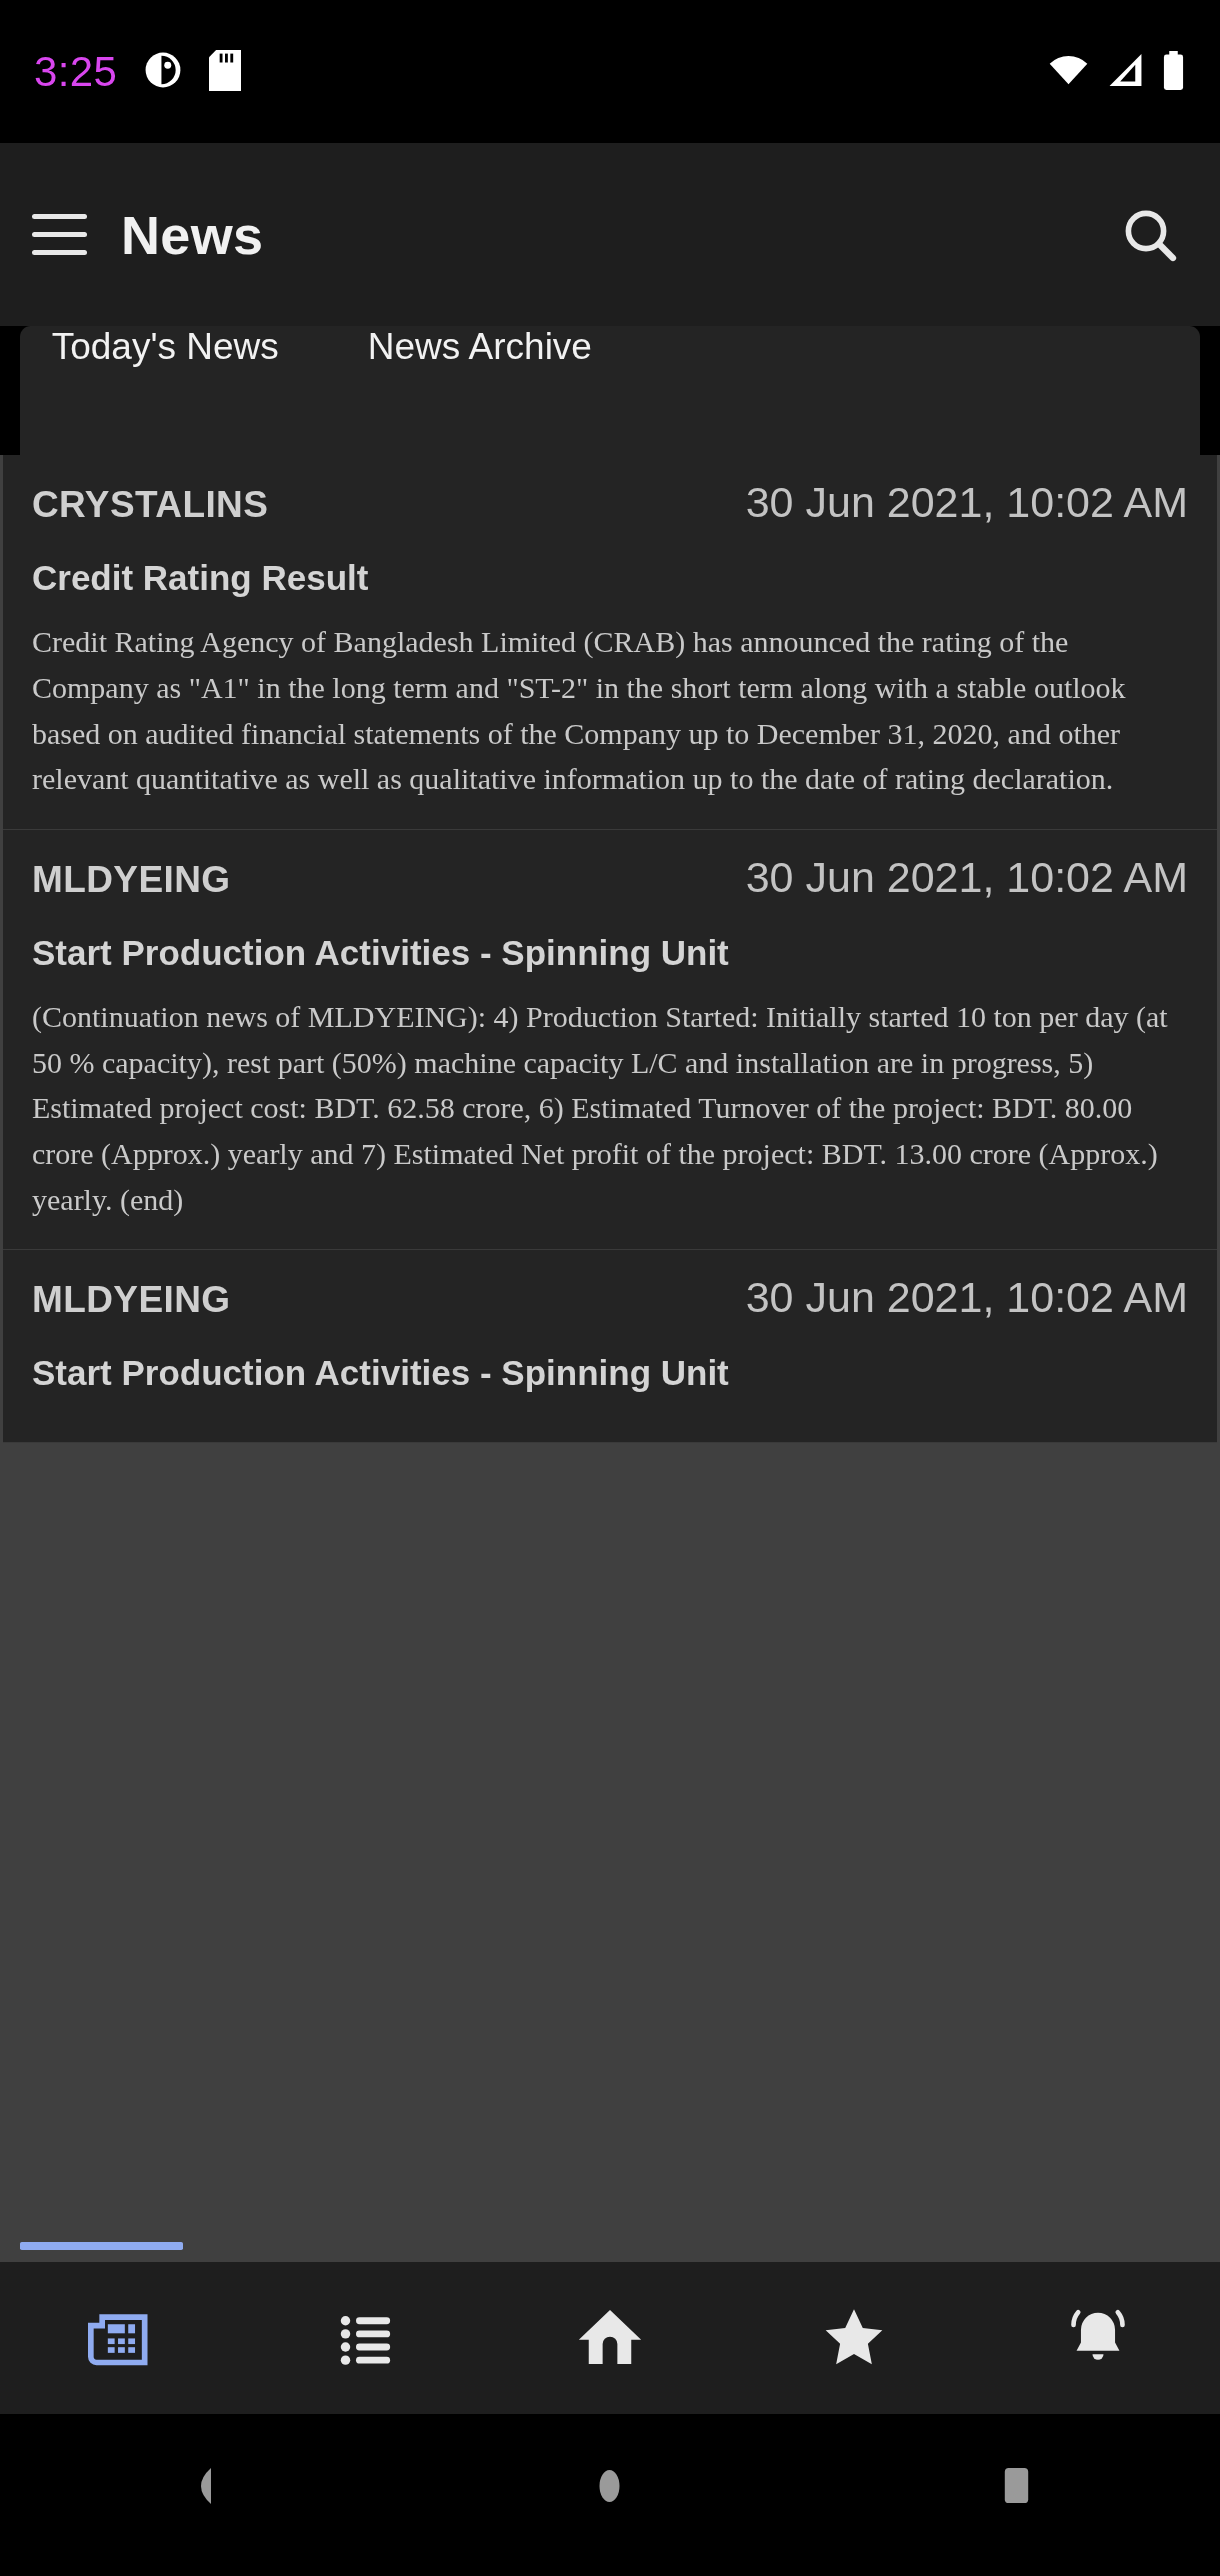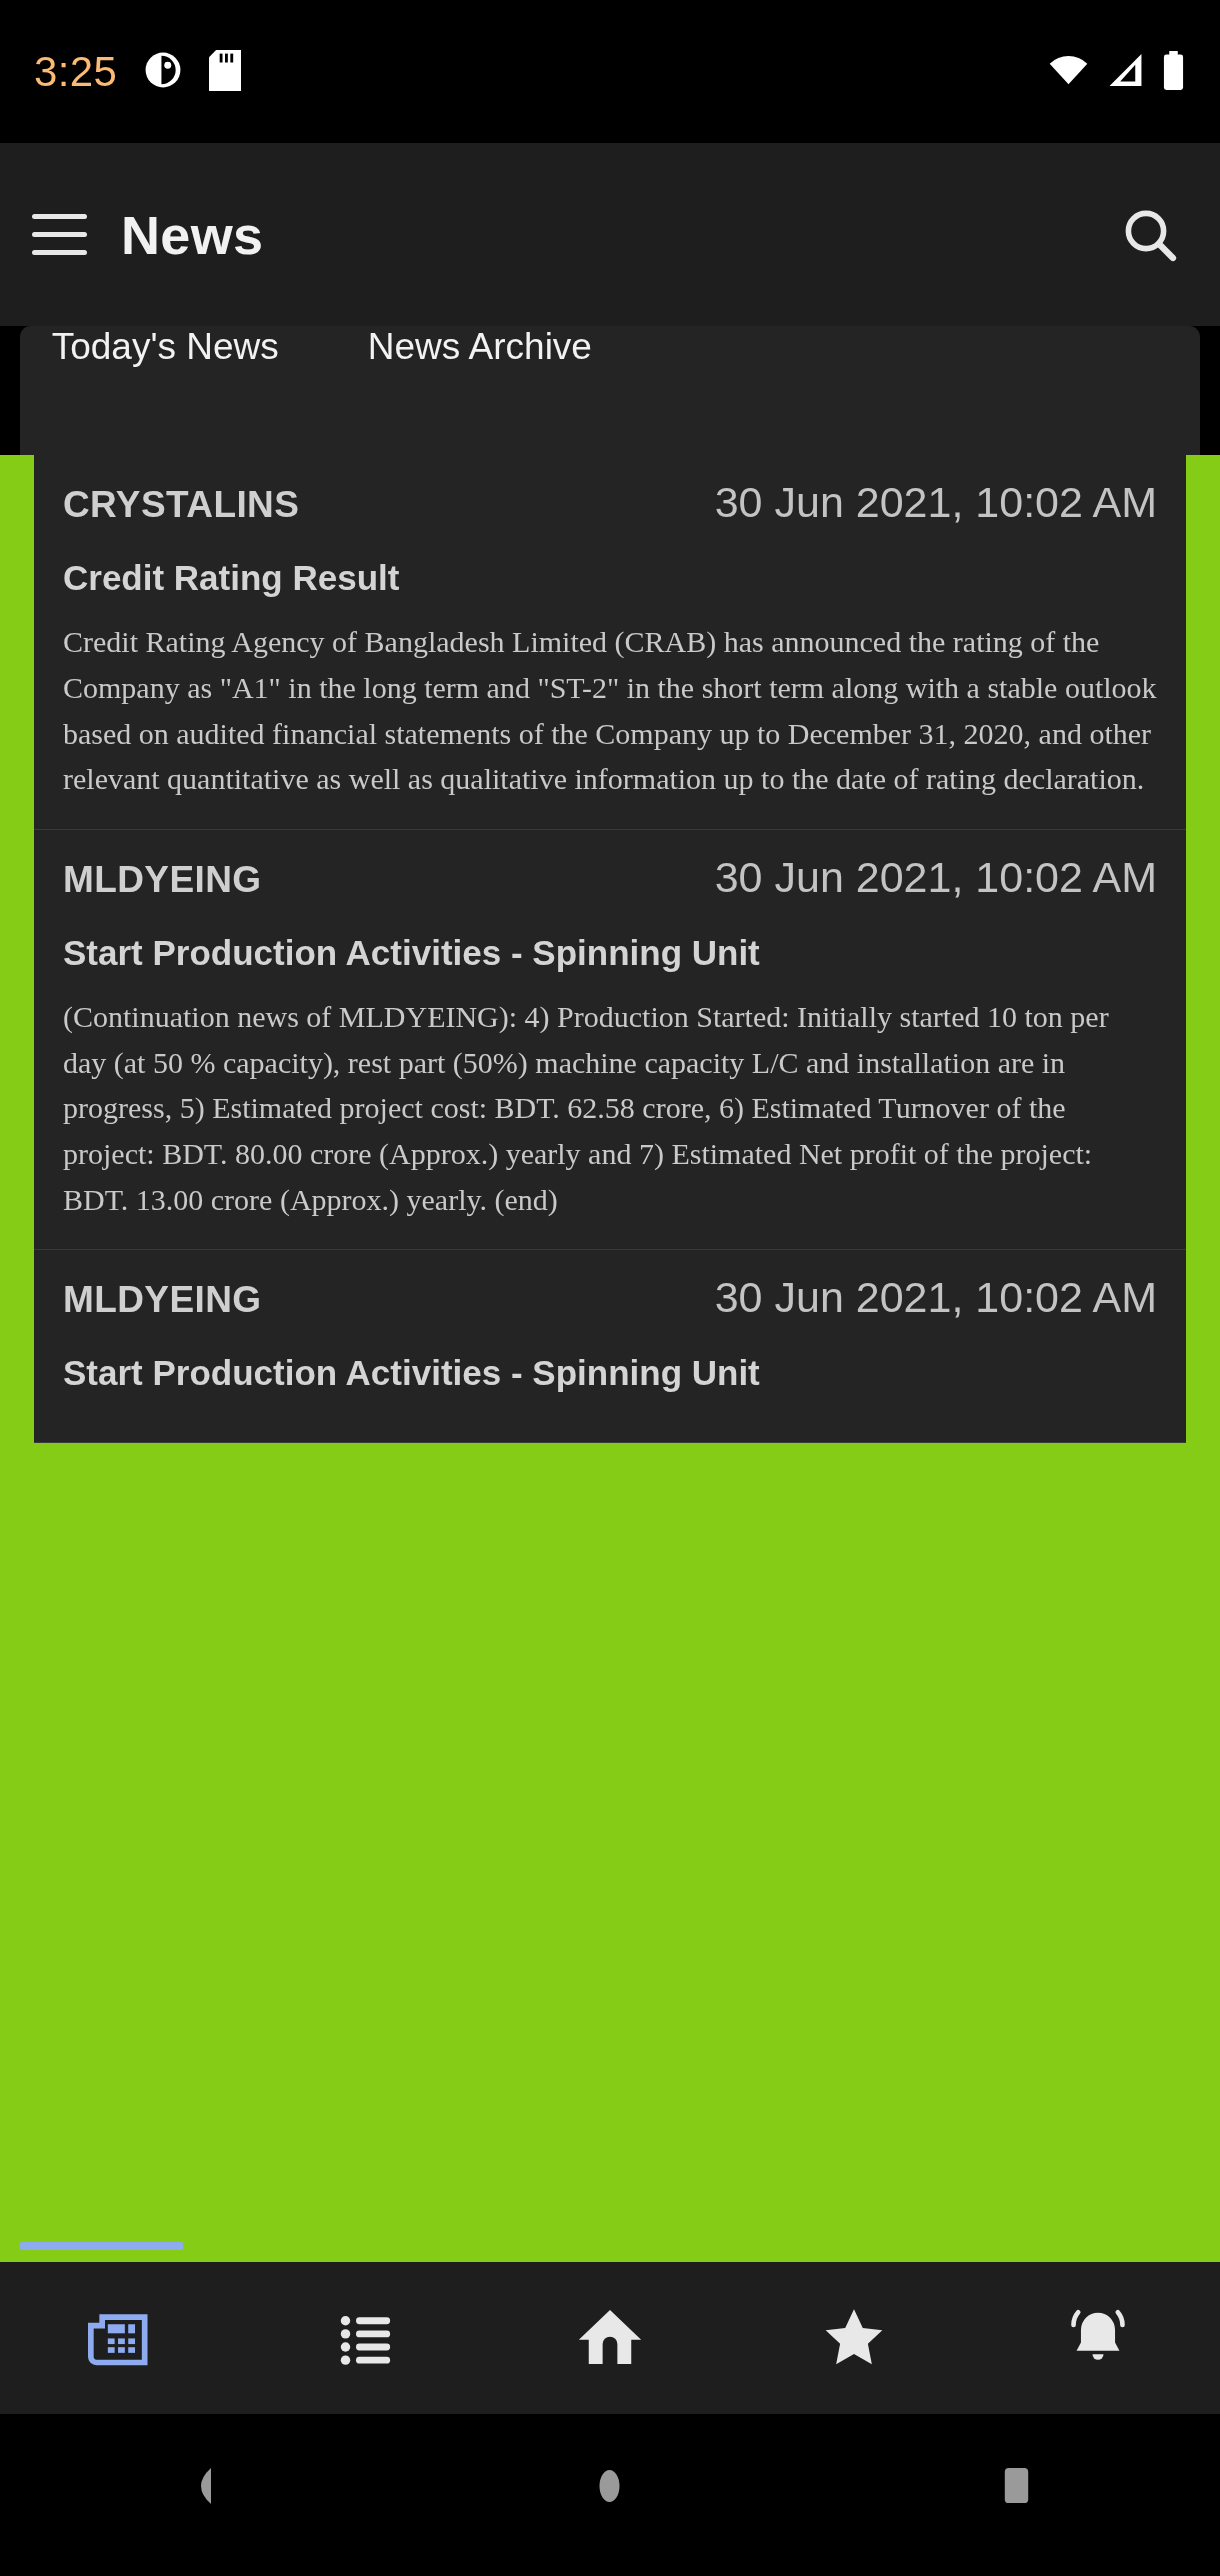--- a/index.html
+++ b/index.html
@@ -11,21 +11,21 @@
   }
   .screen { position: relative; width: 1220px; height: 2576px; background: #000; }
 
   
   .status-bar {
     height: 143px; background: #000000;
     display: flex; align-items: center; justify-content: space-between;
     padding: 0 34px;
   }
   .status-left { display: flex; align-items: center; gap: 27px; }
-  .status-time { color: #fdba74; font-size: 42px; letter-spacing: 0.4px; }
+  .status-time { color: #d946ef; font-size: 42px; letter-spacing: 0.4px; }
   .status-right { display: flex; align-items: center; gap: 16px; }
 
   
   .app-bar {
     height: 183px; background: #1e1e1e;
     display: flex; align-items: center; padding: 0 32px; justify-content: center;
   }
   .hamburger { width: 55px; height: 41px; display: flex; flex-direction: column;
     justify-content: space-between; margin-right: 34px; cursor: pointer; }
   .hamburger span { display: block; height: 5.4px; background: #e8e8e8; border-radius: 2.7px; }
@@ -45,21 +45,21 @@
   }
   .tab-label {
     color: #f2f2f2; font-size: 37px; font-weight: 500;
     padding: 0 32px 21.5px 32px; white-space: nowrap;
   }
   .tab-indicator { height: 8px; background: transparent; border-radius: 1.8px; margin: 0 12.5px; }
   .tab.active .tab-indicator { background: #8fabf0; }
 
   
   .news-list {
-    background: #84cc16; padding: 0 34px;
+    background: #404040; padding: 0 3px;
     height: 1807px; overflow: hidden; position: relative;
   }
   .news-inner { background: #242424; }
   .news-card { padding: 23px 29px 27px 29px; border-bottom: 1.8px solid #3a3a3a; }
   .news-head { display: flex; align-items: baseline; justify-content: space-between; margin-bottom: 29px; }
   .news-company { color: #cfcfcf; font-size: 37px; font-weight: bold; letter-spacing: 0.4px; }
   .news-date { color: #c3c3c3; font-size: 43px; }
   .news-title { color: #d4d4d4; font-size: 35px; font-weight: bold; margin-bottom: 19.7px; line-height: 1.25; }
   .news-body { color: #c9c9c9; font-size: 30px; line-height: 1.52; font-family: Liberation Serif, serif; }
 

